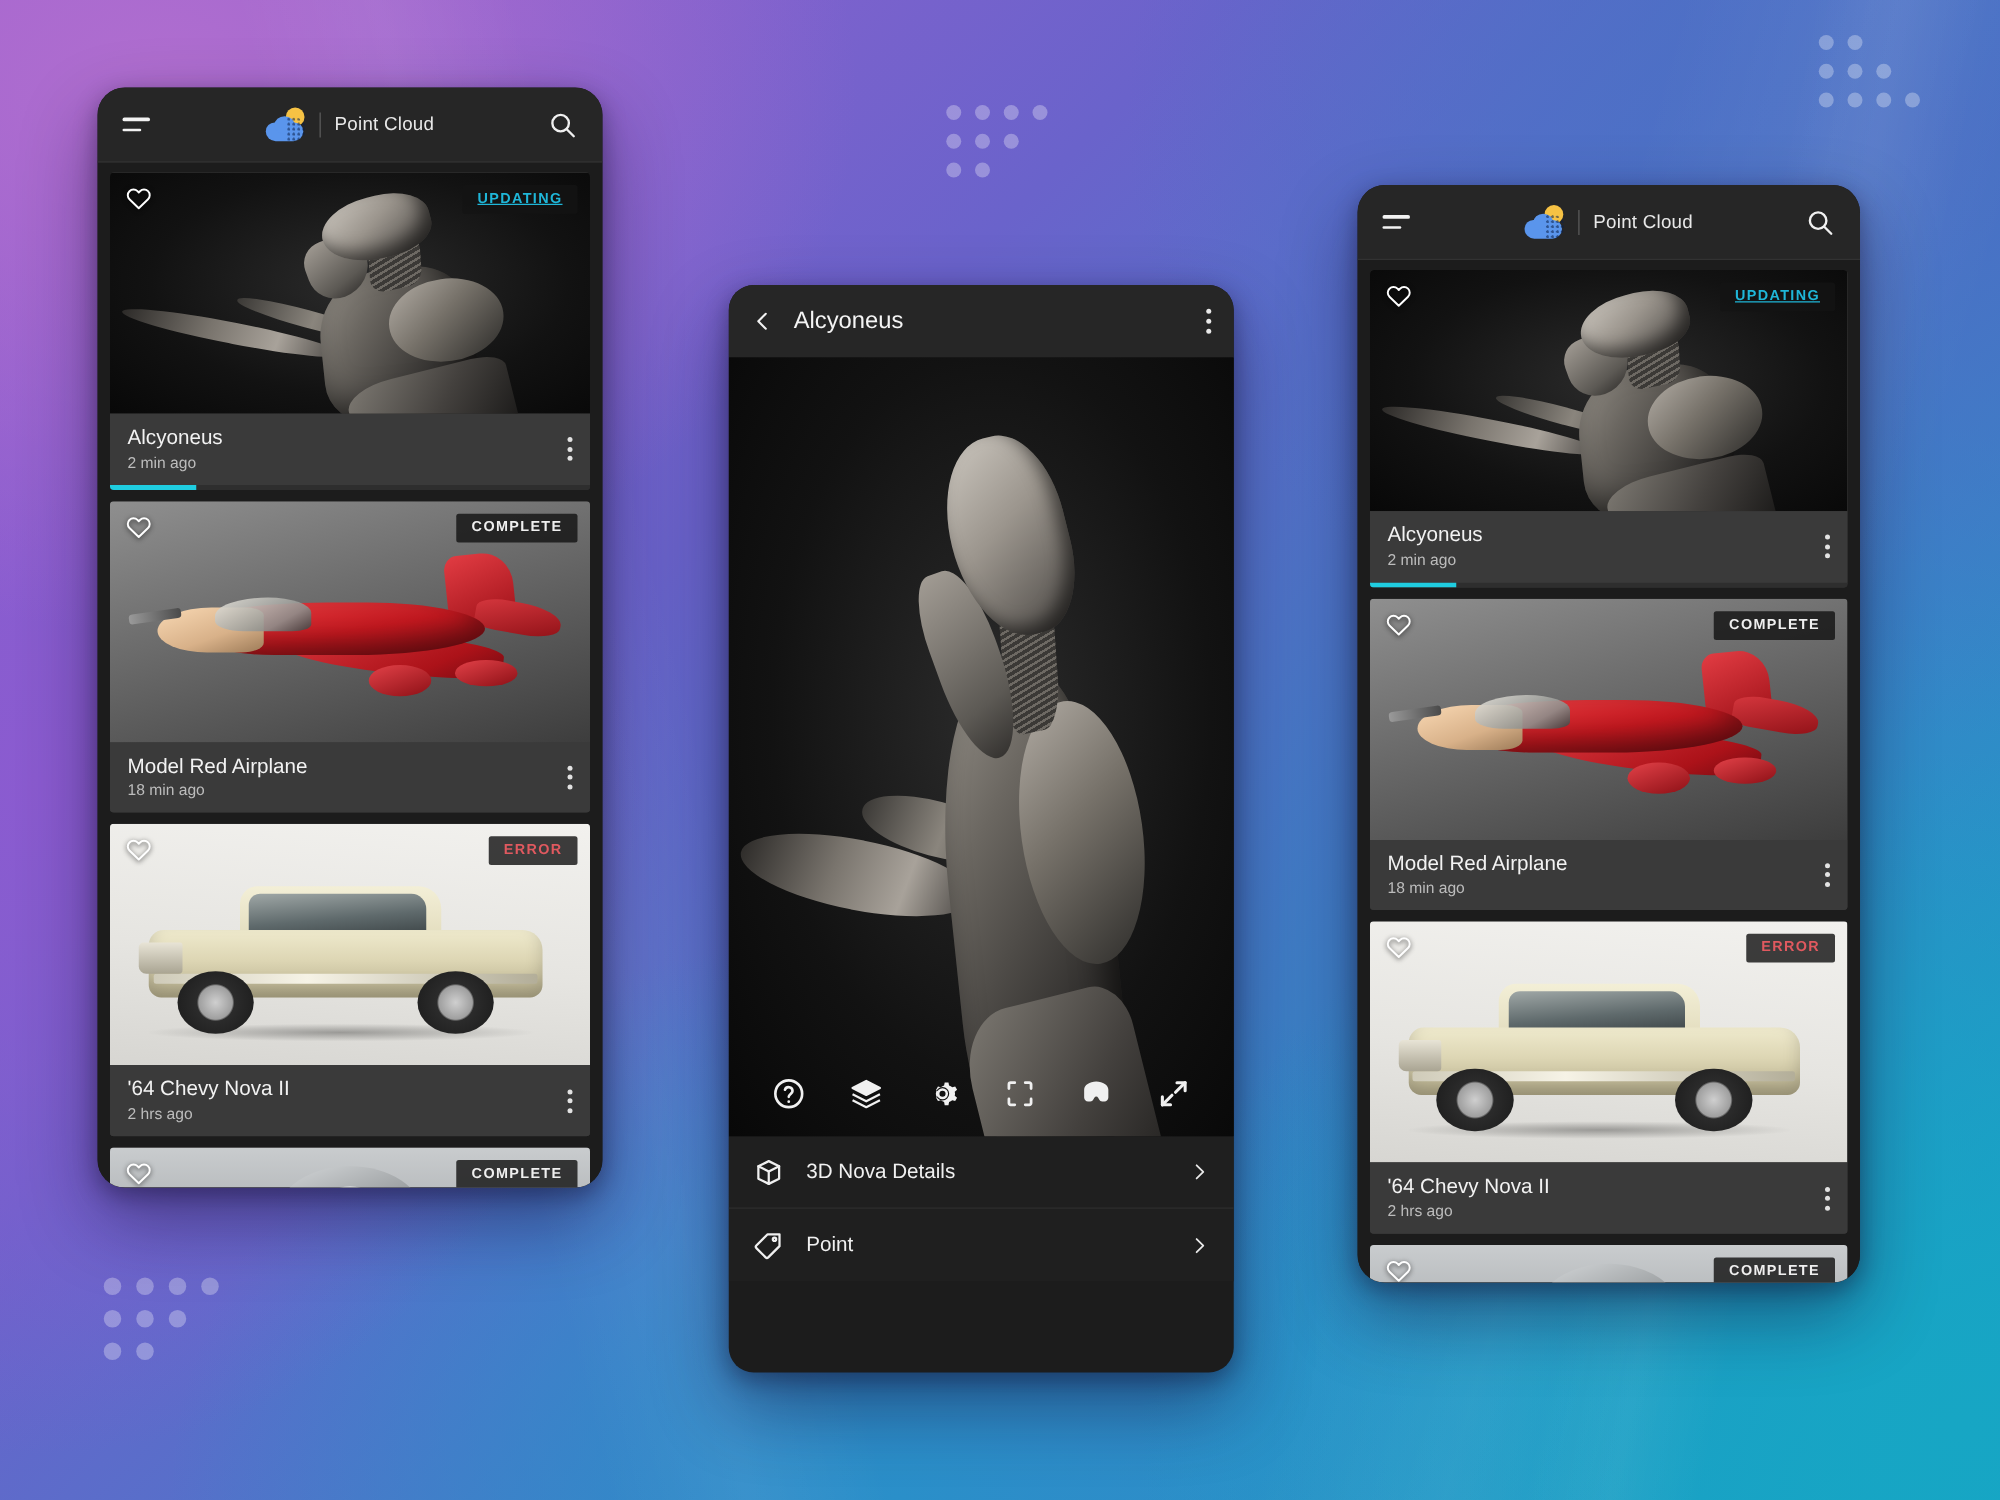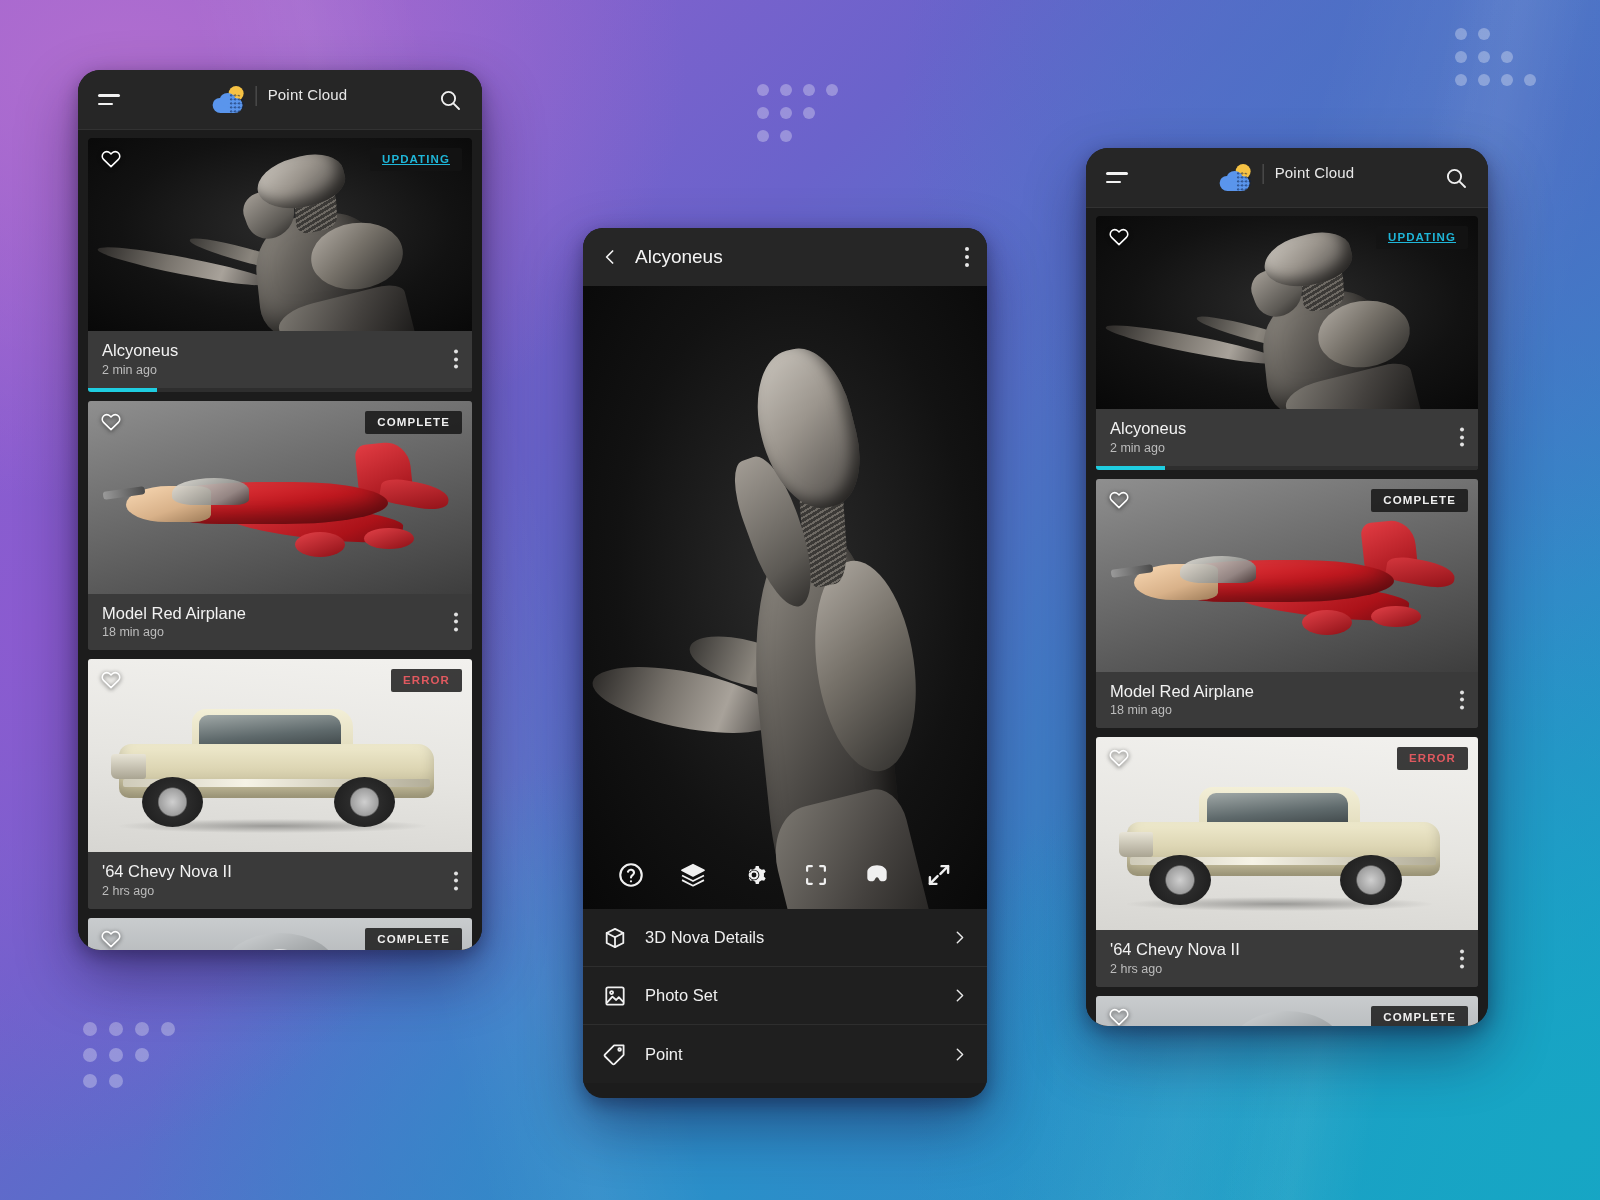--- a/index.html
+++ b/index.html
@@ -70,21 +70,21 @@
   .hamburger { width: 24px; display: flex; flex-direction: column; gap: 6px; cursor: pointer; }
   .hamburger span { display: block; height: 2.5px; background: #f2f2f2; border-radius: 2px; }
   .hamburger span:nth-child(1) { width: 22px; }
   .hamburger span:nth-child(2) { width: 15px; }
 
   .brand {
     position: absolute;
     left: 50%;
     transform: translateX(-50%);
     display: flex;
-    align-items: flex-start;
+    align-items: center;
     gap: 11px;
   }
   .logo { position: relative; width: 32px; height: 28px; }
   .logo .sun {
     position: absolute; right: 1px; top: 0;
     width: 15px; height: 15px; border-radius: 50%;
     background: #f6c244;
   }
   .logo .cloud {
     position: absolute; left: 0; bottom: 1px;
@@ -679,35 +679,20 @@
        <div class="menu-label">3D Nova Details</div>
        <div class="menu-chev">
             <svg viewBox="0 0 24 24" width="15" height="15" fill="none" stroke="#e8e8e8" stroke-width="2.3" stroke-linecap="round" stroke-linejoin="round">
               <polyline points="8.5,3.6 17,12 8.5,20.4"></polyline>
             </svg>
           </div>
      </div>
         <div class="menu-row">
        <div class="menu-ico">
             <svg viewBox="0 0 24 24" width="24" height="24" fill="none" stroke="#f0f0f0" stroke-width="1.8" stroke-linecap="round" stroke-linejoin="round">
-              <rect x="3.3" y="3.3" width="17.4" height="17.4" rx="1.8"></rect>
-              <circle cx="8.6" cy="8.6" r="1.5"></circle>
-              <polyline points="4.2,18.4 9.4,12.6 13.2,16 15.8,13.2 20,17.6"></polyline>
-            </svg>
-          </div>
-       <div class="menu-label">Photo Set</div>
-       <div class="menu-chev">
-            <svg viewBox="0 0 24 24" width="15" height="15" fill="none" stroke="#e8e8e8" stroke-width="2.3" stroke-linecap="round" stroke-linejoin="round">
-              <polyline points="8.5,3.6 17,12 8.5,20.4"></polyline>
-            </svg>
-          </div>
-     </div>
-        <div class="menu-row">
-       <div class="menu-ico">
-            <svg viewBox="0 0 24 24" width="24" height="24" fill="none" stroke="#f0f0f0" stroke-width="1.8" stroke-linecap="round" stroke-linejoin="round">
               <path d="M11.1 3.4H20.6v9.5l-9 9a1.5 1.5 0 0 1-2.1 0l-7.4-7.4a1.5 1.5 0 0 1 0-2.1Z"></path>
               <circle cx="16.6" cy="7.4" r="1.35"></circle>
             </svg>
           </div>
        <div class="menu-label">Point</div>
        <div class="menu-chev">
             <svg viewBox="0 0 24 24" width="15" height="15" fill="none" stroke="#e8e8e8" stroke-width="2.3" stroke-linecap="round" stroke-linejoin="round">
               <polyline points="8.5,3.6 17,12 8.5,20.4"></polyline>
             </svg>
           </div>

